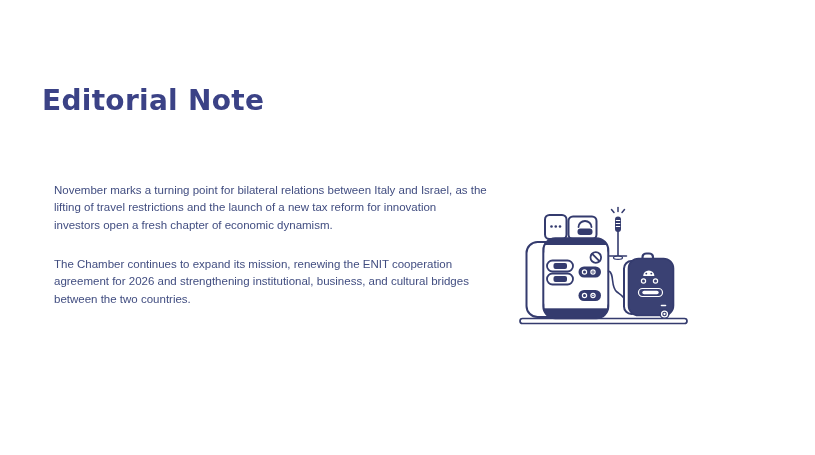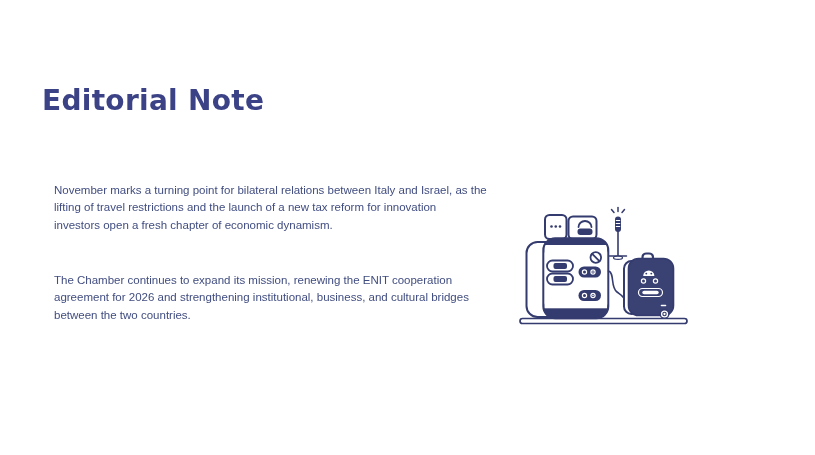--- a/index.html
+++ b/index.html
@@ -25,21 +25,21 @@
     position:absolute;
     left:42px;
     margin:12px;
     width:480px;
     font-size:11.5px;
     line-height:17.3px;
     color:var(--color-body,#414d80);
     white-space:pre-line;
   }
   .slide-paragraph.p1{top:170px;}
-  .slide-paragraph.p2{top:260px;}
+  .slide-paragraph.p2{top:244px;}
   .illustration{
     position:absolute;
     left:505px;top:195px;
     width:185px;height:140px;
   }
   
   .s  {stroke:var(--color-line-art,#343b6e);fill:none;stroke-linecap:round;stroke-linejoin:round;}
   .sw {stroke:var(--color-line-art,#343b6e);fill:#ffffff;stroke-linecap:round;stroke-linejoin:round;}
   .sf {fill:var(--color-line-art,#343b6e);stroke:none;}
   .cf {fill:var(--color-suitcase-fill,#3a4173);stroke:var(--color-line-art,#343b6e);}

